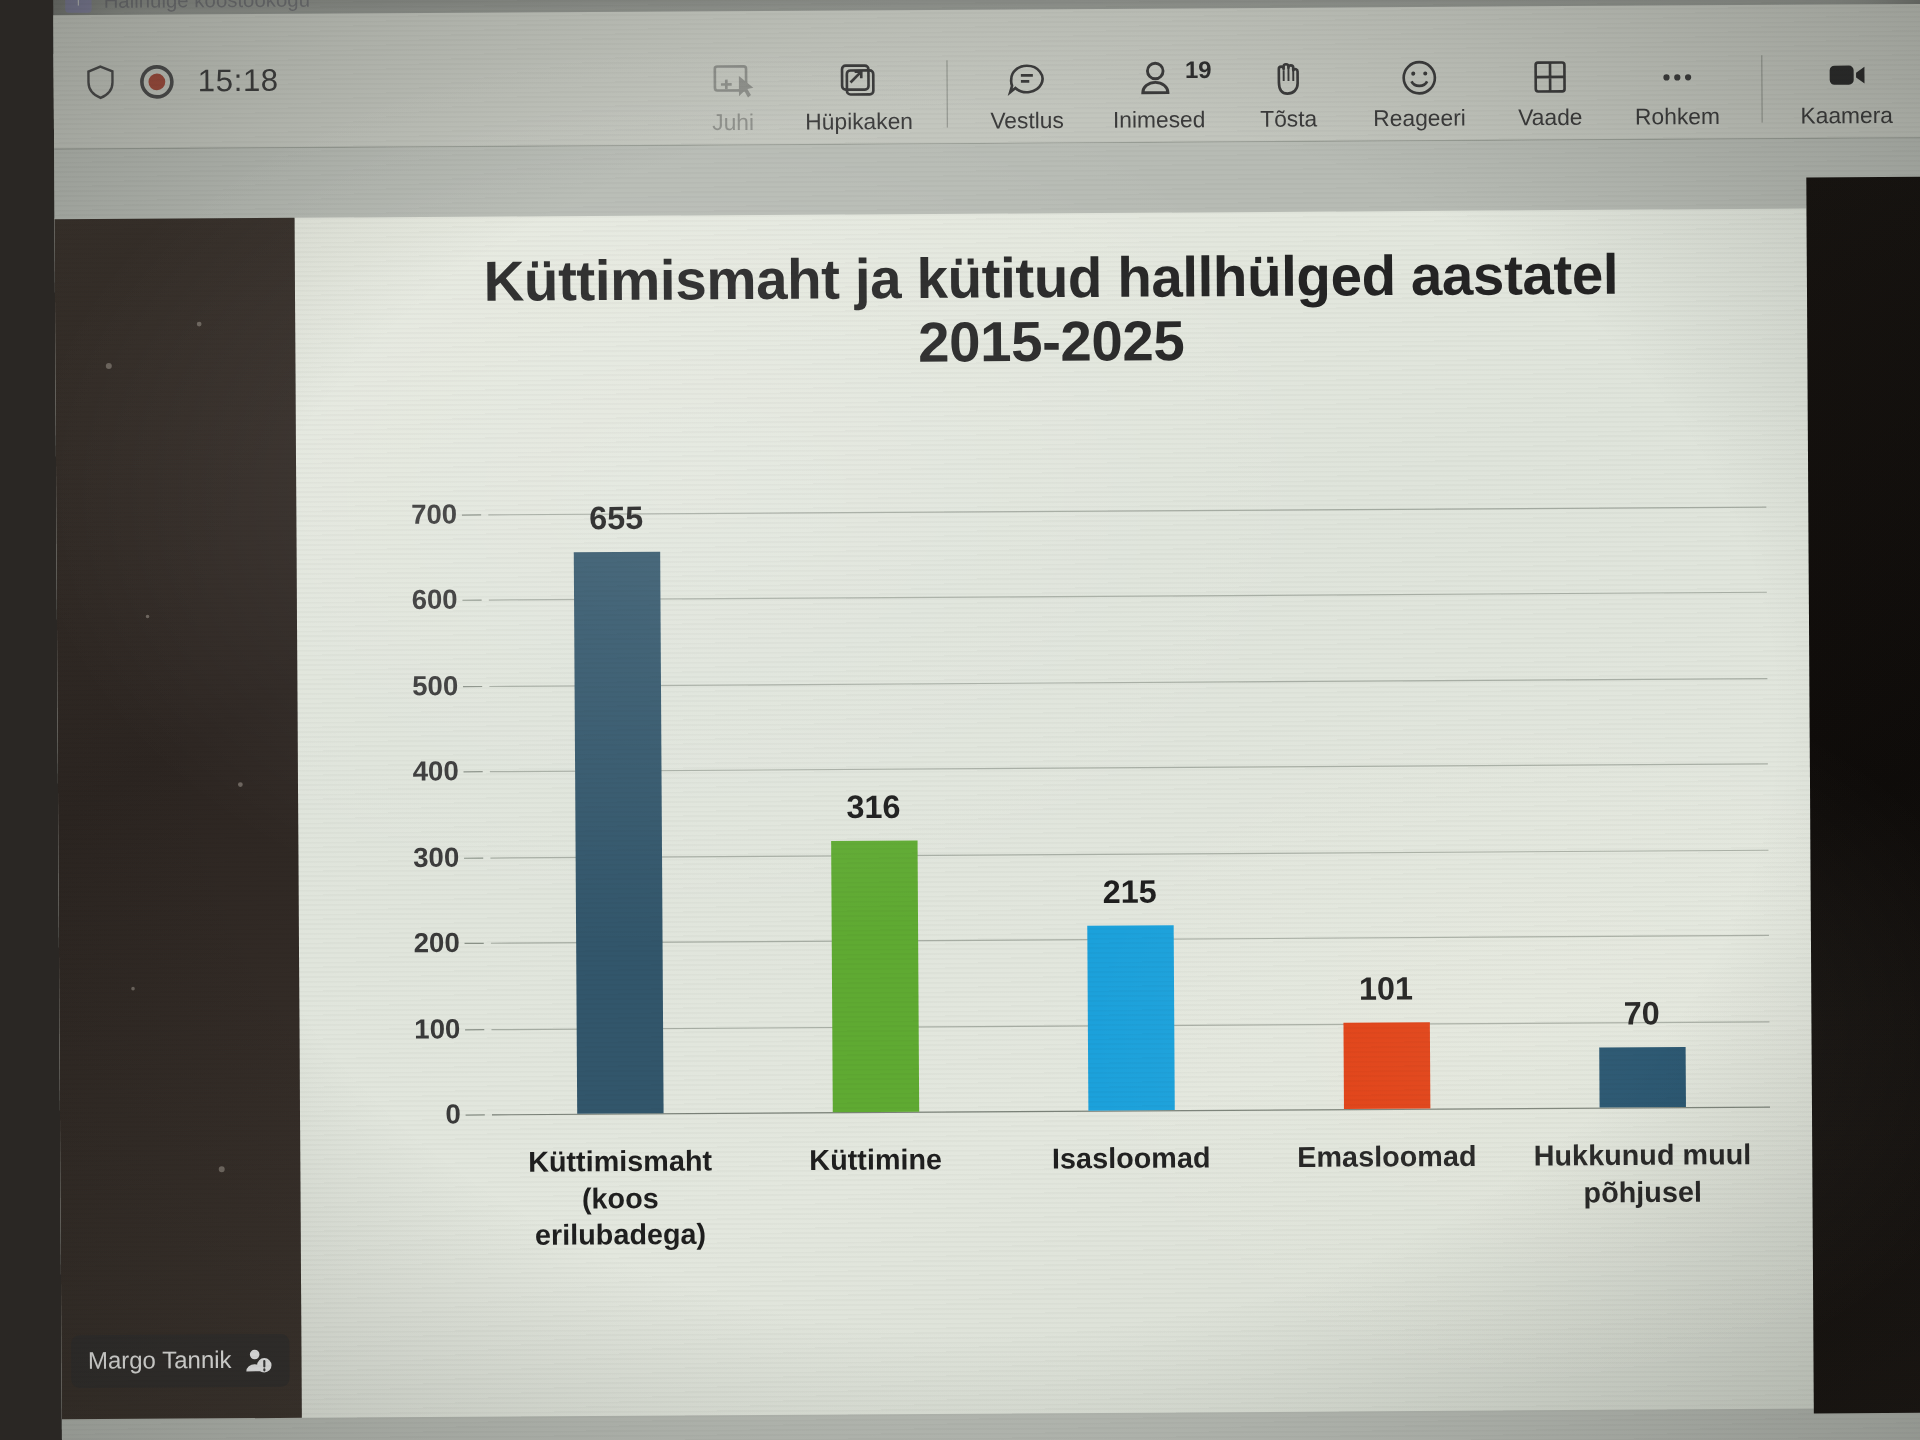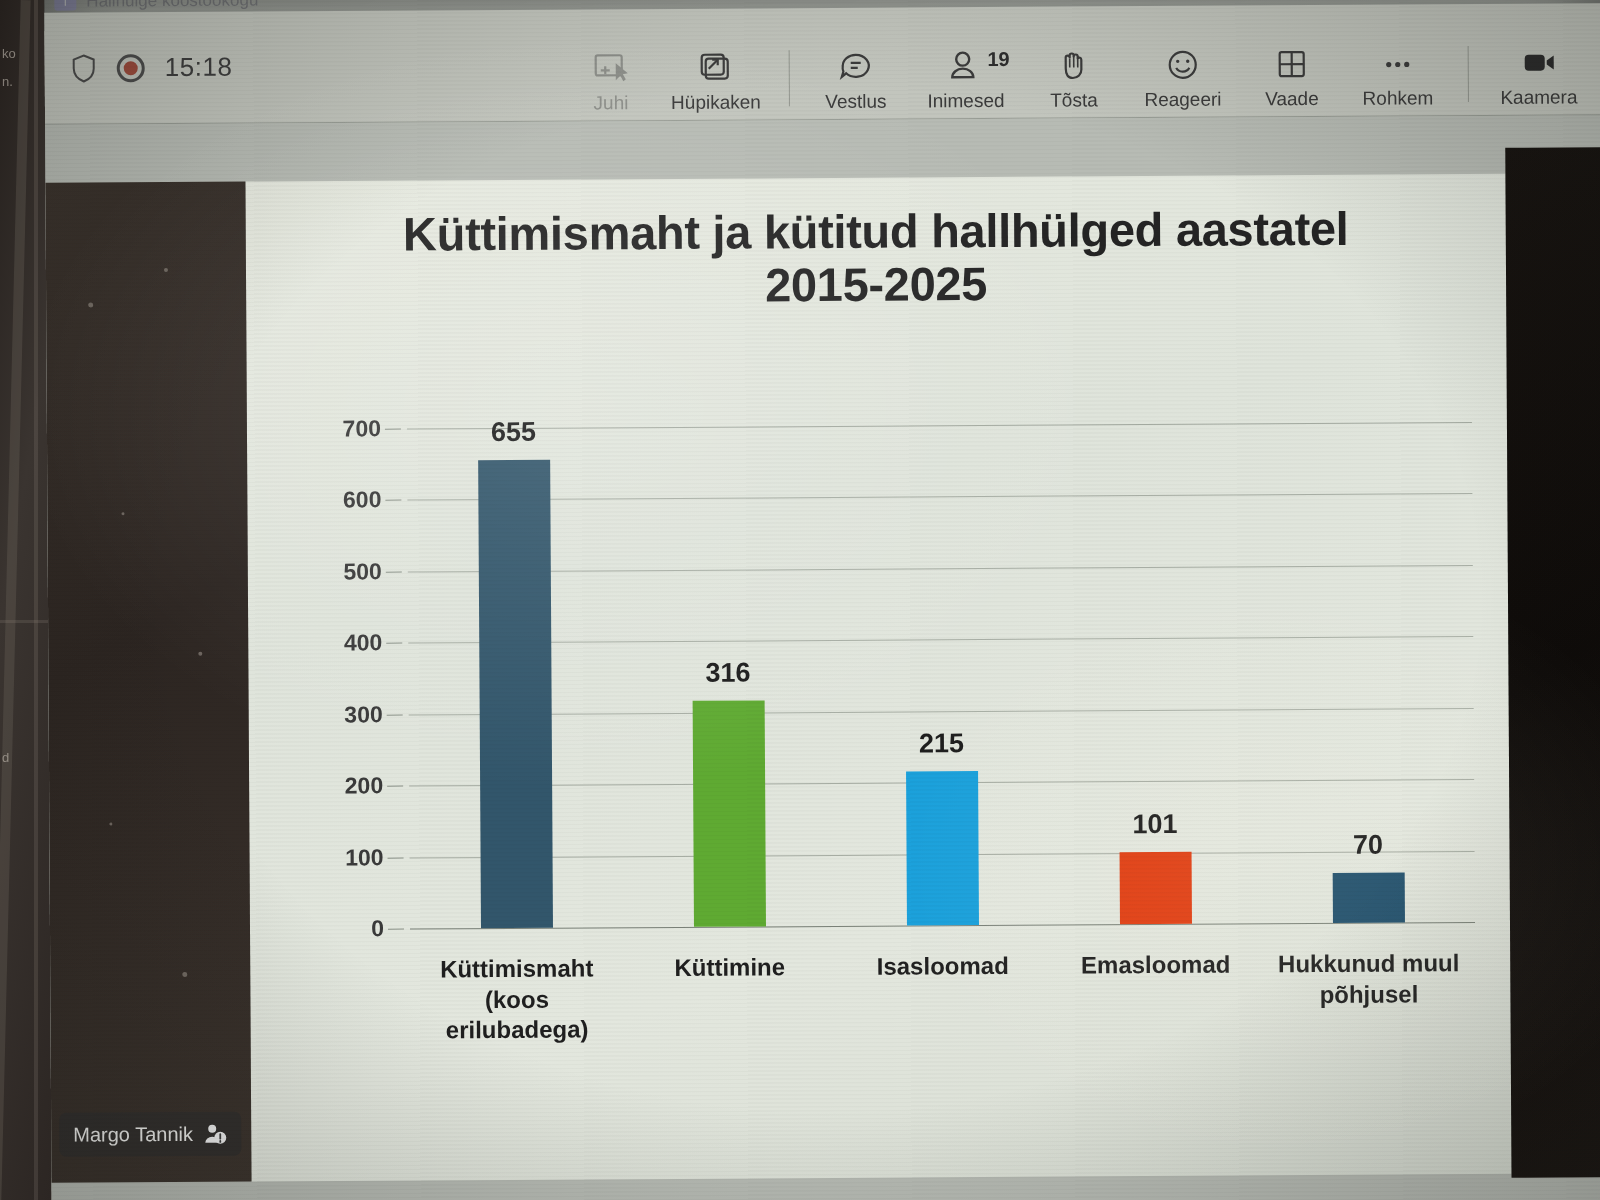--- a/index.html
+++ b/index.html
@@ -207,28 +207,20 @@
     width: 24px; height: 24px; display:flex; align-items:center; justify-content:center;
   }
 
   svg { display: block; }
 </style>
 </head>
 <body>
 
 <div id="photo">
 
-  <div id="room-left">
-    <div class="streak s1"></div>
-      <div class="streak s2"></div>
-      <div class="streak s3"></div>
-    <span class="room-txt" style="left:2px; top:46px;">ko</span>
-    <span class="room-txt" style="left:2px; top:74px;">n.</span>
-    <span class="room-txt" style="left:2px; top:750px;">d</span>
-  </div>
 
   <div id="screen">
 
     <div id="win-title">
       <span class="tile">T</span>
       <span>Hallhülge koostöökogu</span>
     </div>
 
     <div id="topbar">
 

